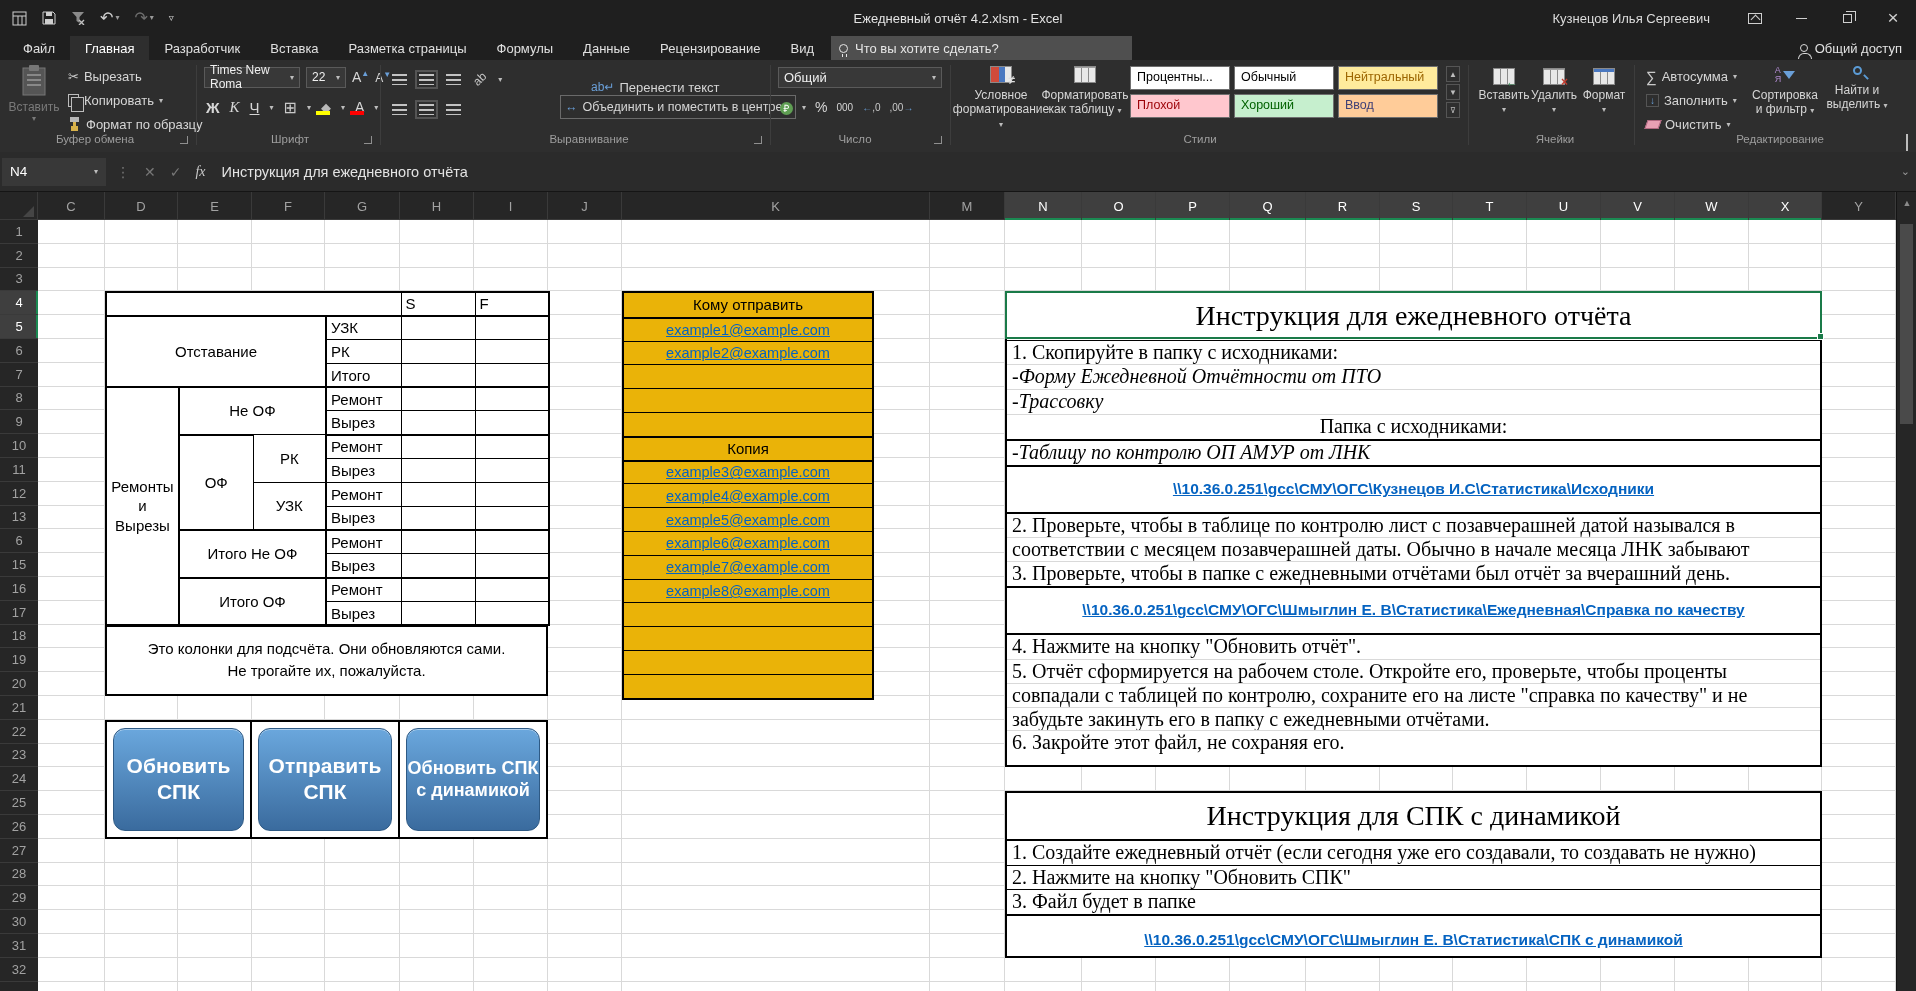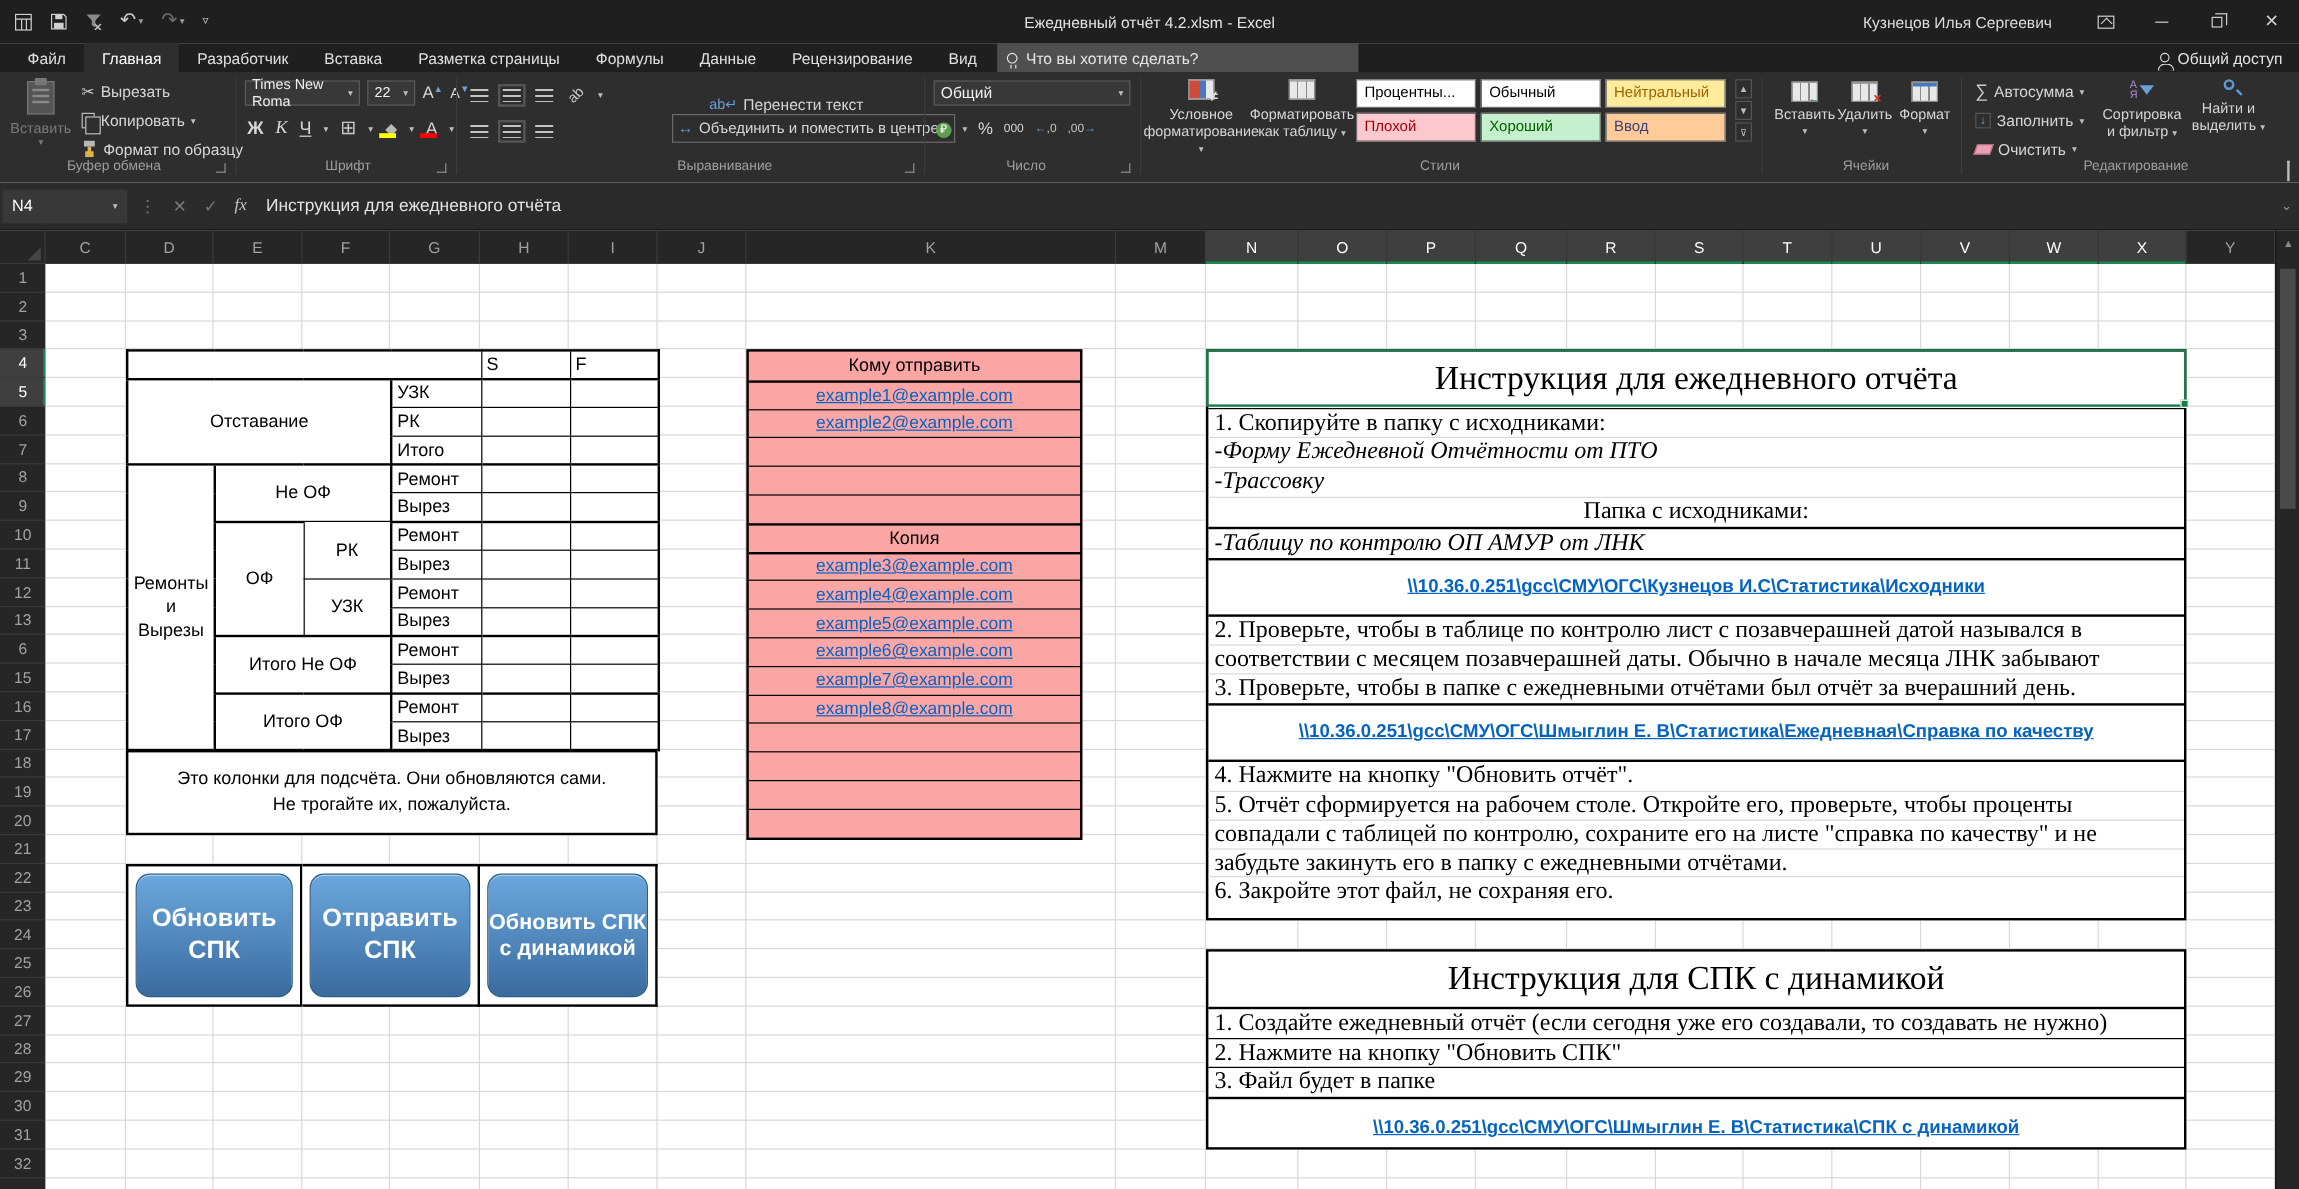--- a/index.html
+++ b/index.html
@@ -103,21 +103,21 @@
   #btnrow { position:absolute; left:67px; top:499.8px; width:443px; height:119px; display:flex; }
   .btncell { border:2px solid #000; background:#fff; height:119px; padding:6px; }
   .btncell + .btncell { border-left:none; }
   .macrobtn { width:100%; height:100%; border-radius:12px; border:1px solid #2e5a85;
     background:linear-gradient(#6aa7dd,#3a6b9e); color:#fff; font-weight:bold; font-size:21px;
     display:flex; align-items:center; justify-content:center; text-align:center; line-height:1.25;
     box-shadow:inset 0 1px 0 rgba(255,255,255,.45); font-family:"Liberation Sans",sans-serif; }
   .macrobtn.small { font-size:18px; }
 
   
-  #emailtable { position:absolute; left:584px; top:71px; width:280px; border:2px solid #000; background:#fca5a5; }
+  #emailtable { position:absolute; left:584px; top:71px; width:252px; border:2px solid #000; background:#eab308; }
   .erow { height:23.8px; display:flex; align-items:center; justify-content:center; font-size:15px; color:#000; border-top:1px solid #000; overflow:hidden; }
   .erow:first-child { border-top:none; }
   .erow.mail span { color:#0563C1; text-decoration:underline; font-size:14.5px; }
 
   
   .panel { position:absolute; left:967px; width:817px; border:2px solid #000; background:#fff; font-family:"Liberation Serif", serif; color:#000; }
   #panel1 { top:71px; height:476.4px; }
   #panel2 { top:571.2px; height:166.6px; }
   .prow { position:relative; width:100%; overflow:hidden; padding:0 5px; font-size:20px; line-height:23.8px; border-bottom:1px solid #d9d9d9; }
   .prow.dark { border-bottom:1px solid #000; }
@@ -310,21 +310,21 @@
           <span>Перенести текст</span>
         </span>
     </div>
     <div class="rrow" style="left:560px; top:36px;">
       <span class="rbtn" style="border:1px solid #6a6a6a; font-size:12.5px; height:24px;">
         <span style="color:#6a9fd8;">↔</span>
         <span>Объединить и поместить в центре</span>
           <span class="dd">▾</span>
       </span>
     </div>
-    <div class="glabel" style="left:529px; width:150px;">Выравнивание</div>
+    <div class="glabel" style="left:514px; width:150px;">Выравнивание</div>
     <div class="launcher" style="left:754px;"></div>
     <div class="rsep" style="left:770px;"></div>
 
     <div class="rrow" style="left:778px; top:6px;">
       <span class="combo" style="width:164px; font-size:13px;">
           <span>Общий</span>
           <span class="dd">▾</span>
         </span>
     </div>
     <div class="rrow" style="left:780px; top:36px; gap:9px;">

